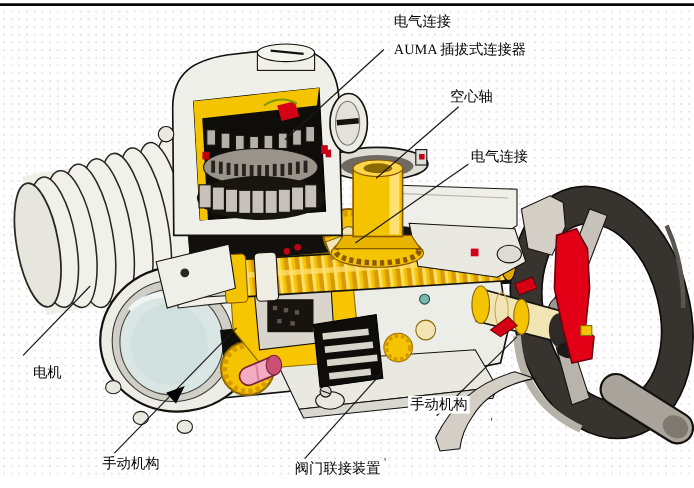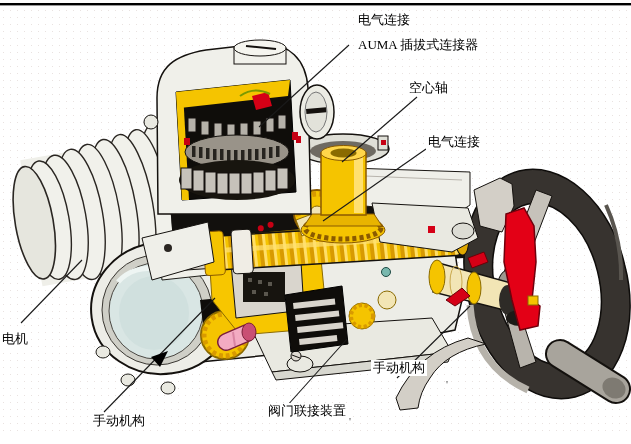--- a/index.html
+++ b/index.html
@@ -13,23 +13,23 @@
   .stage svg{position:absolute;left:0;top:0}
   .lbl{
     position:absolute;font-size:13px;color:#000;background:#fff;
     padding:0 2px;white-space:nowrap;line-height:1.2;
   }
   .tick{position:absolute;font-size:11px;color:#333;line-height:1;background:transparent}
   #lbl-elec{left:356px;top:12px}
   #lbl-auma{left:356px;top:37px}
   #lbl-hollow{left:407px;top:80px}
   #lbl-drive{left:426px;top:134px}
-  #lbl-motor{left:0;top:331px}
+  #lbl-motor{left:28px;top:331px}
   #lbl-ctrl{left:91px;top:413px}
-  #lbl-valve{left:266px;top:403px}
+  #lbl-valve{left:266px;top:418px}
   #lbl-manual{left:371px;top:360px}
   #tick-1{left:446px;top:379px}
   #tick-2{left:349px;top:416px}
   .logo-auma{font-family:"DejaVu Sans",sans-serif;font-weight:bold;font-size:13px;fill:#d50016;letter-spacing:0.5px}
   .logo-matic{font-family:"DejaVu Sans",sans-serif;font-weight:bold;font-size:5px;fill:#d50016}
 </style>
 </head>
 <body>
 
 <div class="stage">

